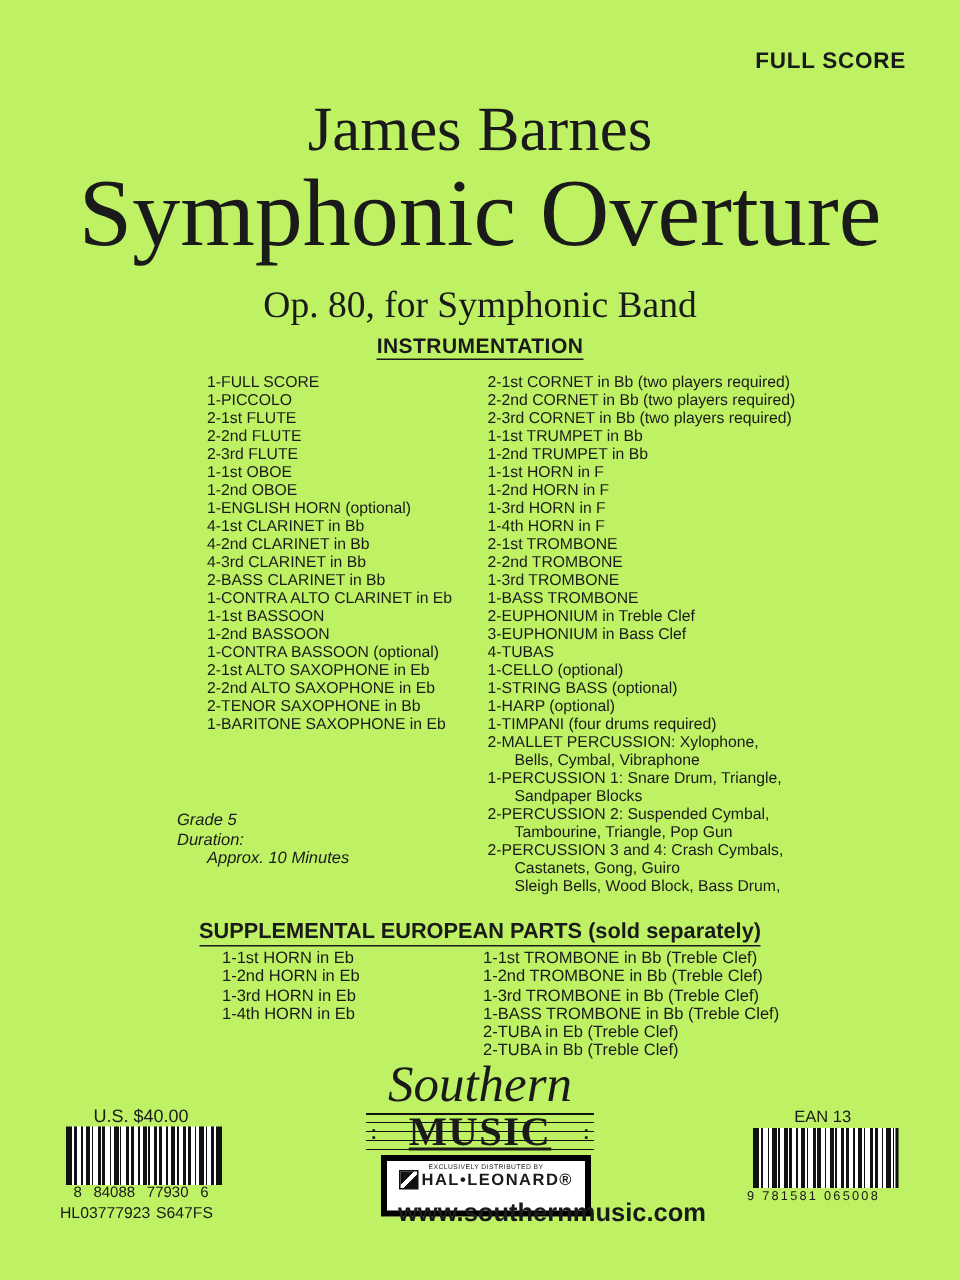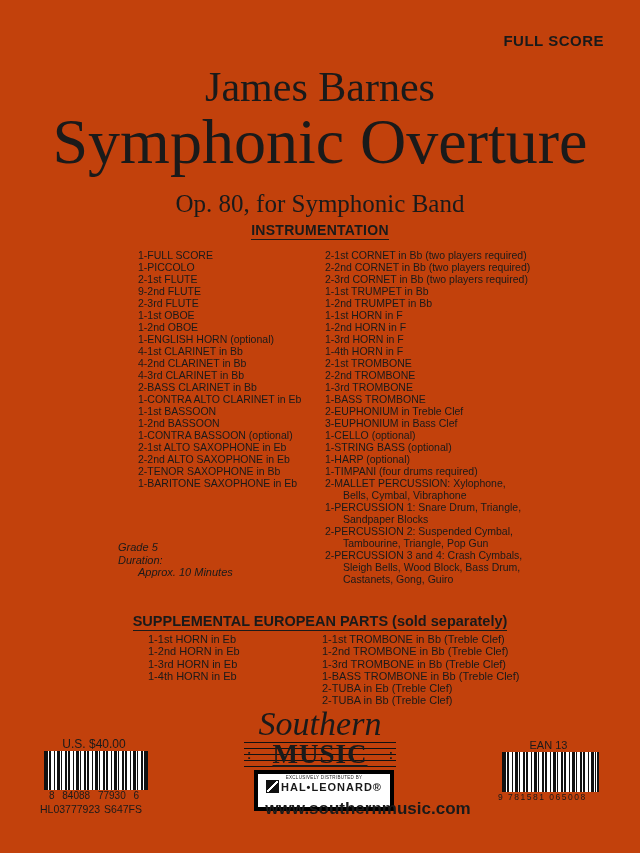--- a/index.html
+++ b/index.html
@@ -2,21 +2,21 @@
 <html><head>
 <meta charset="utf-8">
 <style>
   html,body { margin:0; padding:0; }
   body {
     width:640px; height:853px;
     background:#ffffff;
     font-family:"Liberation Sans", sans-serif;
     color:#1a1a1a;
   }
-  .page { position:relative; width:640px; height:853px; background:#c2410c; overflow:hidden; }
+  .page { position:relative; width:640px; height:853px; background:#bef264; overflow:hidden; }
 
   .full-score {
     position:absolute; top:32px; right:36px;
     font-size:15px; font-weight:bold; letter-spacing:.5px;
   }
 
   .composer {
     position:absolute; top:66px; left:0; width:100%;
     text-align:center;
     font-family:"Liberation Serif", serif;
@@ -157,21 +157,21 @@
 
   <div class="inst-heading">
     <span>INSTRUMENTATION</span>
   </div>
 
   <div class="inst-columns">
     <div class="inst-col-left">
         <div class="inst-line">1-FULL SCORE</div>
         <div class="inst-line">1-PICCOLO</div>
         <div class="inst-line">2-1st FLUTE</div>
-        <div class="inst-line">9-2nd FLUTE</div>
+        <div class="inst-line">2-2nd FLUTE</div>
         <div class="inst-line">2-3rd FLUTE</div>
         <div class="inst-line">1-1st OBOE</div>
         <div class="inst-line">1-2nd OBOE</div>
         <div class="inst-line">1-ENGLISH HORN (optional)</div>
         <div class="inst-line">4-1st CLARINET in Bb</div>
         <div class="inst-line">4-2nd CLARINET in Bb</div>
         <div class="inst-line">4-3rd CLARINET in Bb</div>
         <div class="inst-line">2-BASS CLARINET in Bb</div>
         <div class="inst-line">1-CONTRA ALTO CLARINET in Eb</div>
         <div class="inst-line">1-1st BASSOON</div>
@@ -191,33 +191,34 @@
         <div class="inst-line">1-1st HORN in F</div>
         <div class="inst-line">1-2nd HORN in F</div>
         <div class="inst-line">1-3rd HORN in F</div>
         <div class="inst-line">1-4th HORN in F</div>
         <div class="inst-line">2-1st TROMBONE</div>
         <div class="inst-line">2-2nd TROMBONE</div>
         <div class="inst-line">1-3rd TROMBONE</div>
         <div class="inst-line">1-BASS TROMBONE</div>
         <div class="inst-line">2-EUPHONIUM in Treble Clef</div>
         <div class="inst-line">3-EUPHONIUM in Bass Clef</div>
+        <div class="inst-line">4-TUBAS</div>
         <div class="inst-line">1-CELLO (optional)</div>
         <div class="inst-line">1-STRING BASS (optional)</div>
         <div class="inst-line">1-HARP (optional)</div>
         <div class="inst-line">1-TIMPANI (four drums required)</div>
         <div class="inst-line">2-MALLET PERCUSSION: Xylophone,</div>
         <div class="inst-line wrap">Bells, Cymbal, Vibraphone</div>
         <div class="inst-line">1-PERCUSSION 1: Snare Drum, Triangle,</div>
         <div class="inst-line wrap">Sandpaper Blocks</div>
         <div class="inst-line">2-PERCUSSION 2: Suspended Cymbal,</div>
         <div class="inst-line wrap">Tambourine, Triangle, Pop Gun</div>
         <div class="inst-line">2-PERCUSSION 3 and 4: Crash Cymbals,</div>
+        <div class="inst-line wrap">Castanets, Gong, Guiro</div>
         <div class="inst-line wrap">Sleigh Bells, Wood Block, Bass Drum,</div>
-        <div class="inst-line wrap">Castanets, Gong, Guiro</div>
       </div>
   </div>
 
   <div class="grade-block">
     <div>Grade 5</div>
     <div>Duration:</div>
     <div class="indent">Approx. 10 Minutes</div>
   </div>
 
   <div class="supp-heading">

